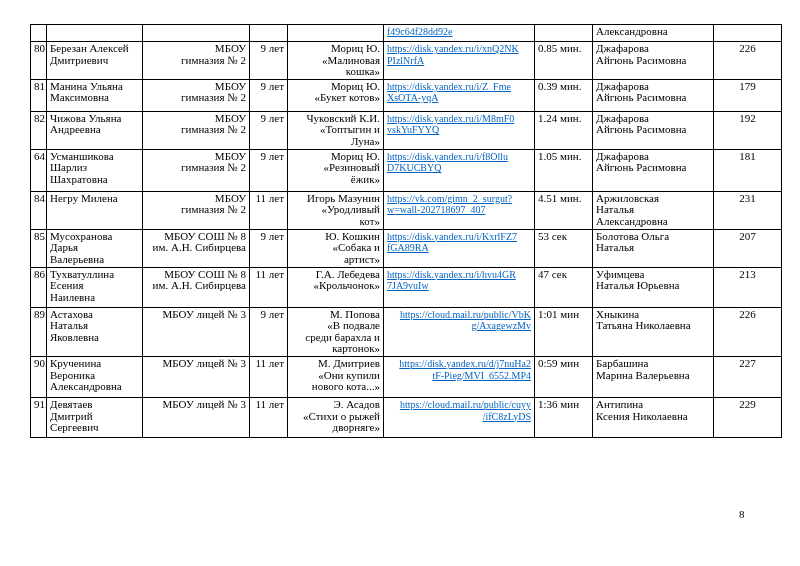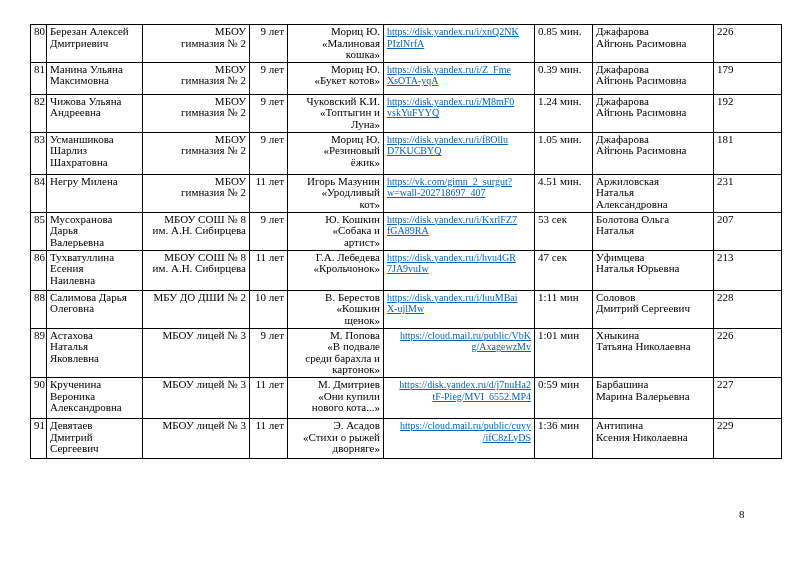--- a/index.html
+++ b/index.html
@@ -30,21 +30,21 @@
     padding: 1px 3px;
     font-size: 11px;
     line-height: 11.6px;
     white-space: pre-line;
     overflow: hidden;
   }
   td.num { padding: 1px 1px; text-align: left; }
   td.c   { text-align: right; }
   td.l   { text-align: left; }
   td.linkcell { padding: 1px 2px; }
-  td.score { padding-left: 6px; }
+  td.score { padding-left: 6px; text-align: center; }
   a.link {
     color: #0563C1;
     text-decoration: underline;
     font-size: 10px;
     line-height: 11.6px;
     white-space: pre-line;
     overflow-wrap: anywhere;
     cursor: pointer;
   }
   .pagenum {
@@ -64,20 +64,31 @@
         <col style="width:96px">
         <col style="width:107px">
       <col style="width:38px">
         <col style="width:96px">
         <col style="width:151px">
       <col style="width:58px">
         <col style="width:121px">
         <col style="width:68px">
     </colgroup>
     <tbody>
+      <tr style="height:17px">
+        <td class="num"></td>
+        <td class="l"></td>
+        <td class="c"></td>
+        <td class="c"></td>
+        <td class="c"></td>
+        <td class="l linkcell"><a class="link">f49c64f28dd92e</a></td>
+        <td class="l"></td>
+        <td class="l">Александровна</td>
+        <td class="l score"></td>
+      </tr>
 
       <tr style="height:36px">
         <td class="num">80.</td>
         <td class="l">Березан Алексей
 Дмитриевич</td>
         <td class="c">МБОУ
 гимназия № 2</td>
         <td class="c">9 лет</td>
         <td class="c">Мориц Ю.
 «Малиновая
@@ -119,21 +130,21 @@
 Луна»</td>
         <td class="l linkcell"><a class="link">https://disk.yandex.ru/i/M8mF0
 vskYuFYYQ</a></td>
         <td class="l">1.24 мин.</td>
         <td class="l">Джафарова
 Айгюнь Расимовна</td>
         <td class="l score">192</td>
       </tr>
 
       <tr style="height:42px">
-        <td class="num">83.</td>
+        <td class="num">64.</td>
         <td class="l">Усманшикова
 Шарлиз
 Шахратовна</td>
         <td class="c">МБОУ
 гимназия № 2</td>
         <td class="c">9 лет</td>
         <td class="c">Мориц Ю.
 «Резиновый
 ёжик»</td>
         <td class="l linkcell"><a class="link">https://disk.yandex.ru/i/f8Ollu
@@ -193,36 +204,20 @@
 «Крольчонок»</td>
         <td class="l linkcell"><a class="link">https://disk.yandex.ru/i/hvu4GR
 7JA9vuIw</a></td>
         <td class="l">47 сек</td>
         <td class="l">Уфимцева
 Наталья Юрьевна</td>
         <td class="l score">213</td>
       </tr>
 
 
-      <tr style="height:38px">
-        <td class="num">88.</td>
-        <td class="l">Салимова Дарья
-Олеговна</td>
-        <td class="c">МБУ ДО ДШИ № 2</td>
-        <td class="c">10 лет</td>
-        <td class="c">В. Берестов
-«Кошкин
-щенок»</td>
-        <td class="l linkcell"><a class="link">https://disk.yandex.ru/i/luuMBai
-X-ujlMw</a></td>
-        <td class="l">1:11 мин</td>
-        <td class="l">Соловов
-Дмитрий Сергеевич</td>
-        <td class="l score">228</td>
-      </tr>
 
       <tr style="height:46px">
         <td class="num">89.</td>
         <td class="l">Астахова
 Наталья
 Яковлевна</td>
         <td class="c">МБОУ лицей № 3</td>
         <td class="c">9 лет</td>
         <td class="c">М. Попова
 «В подвале

